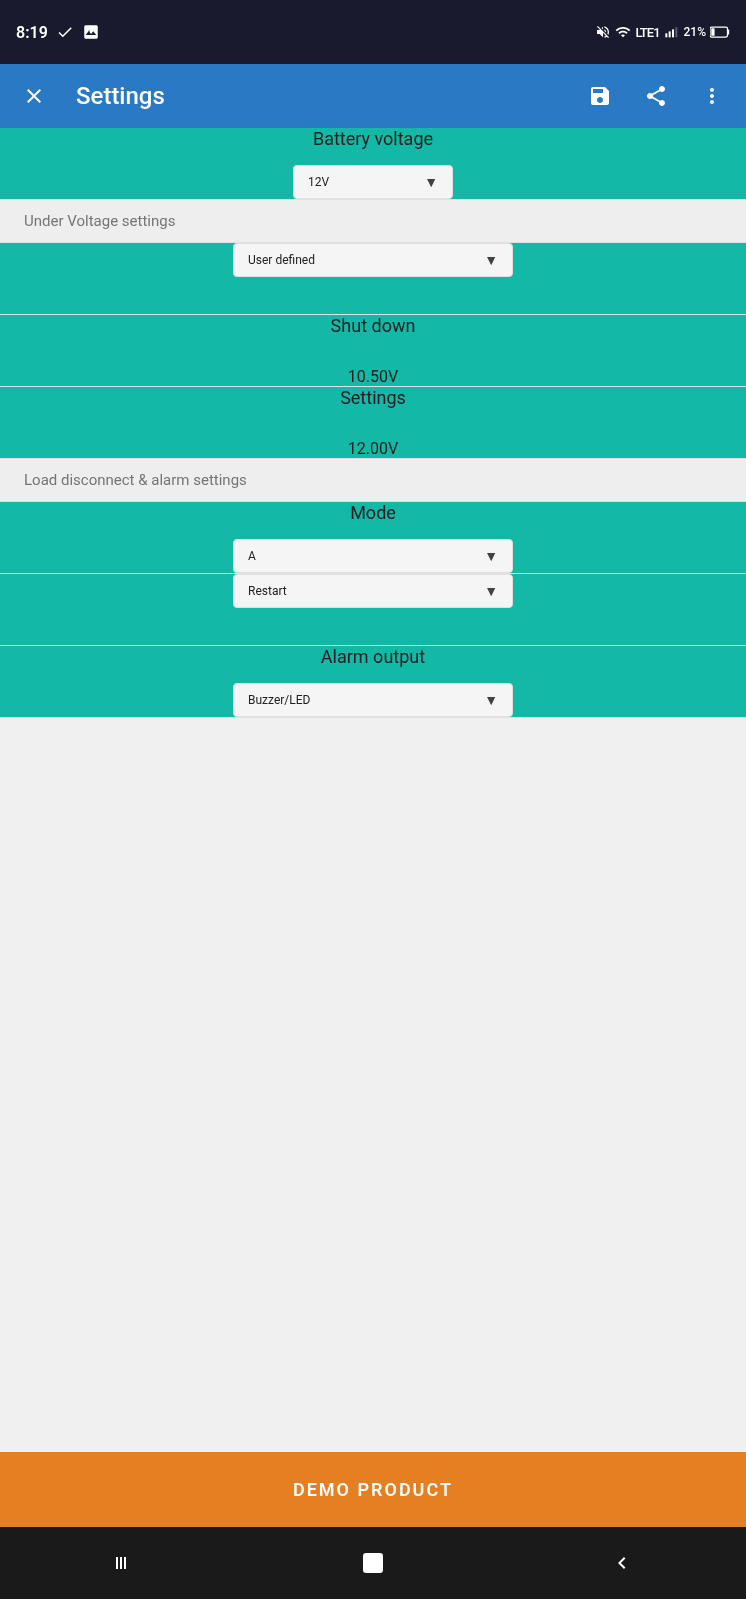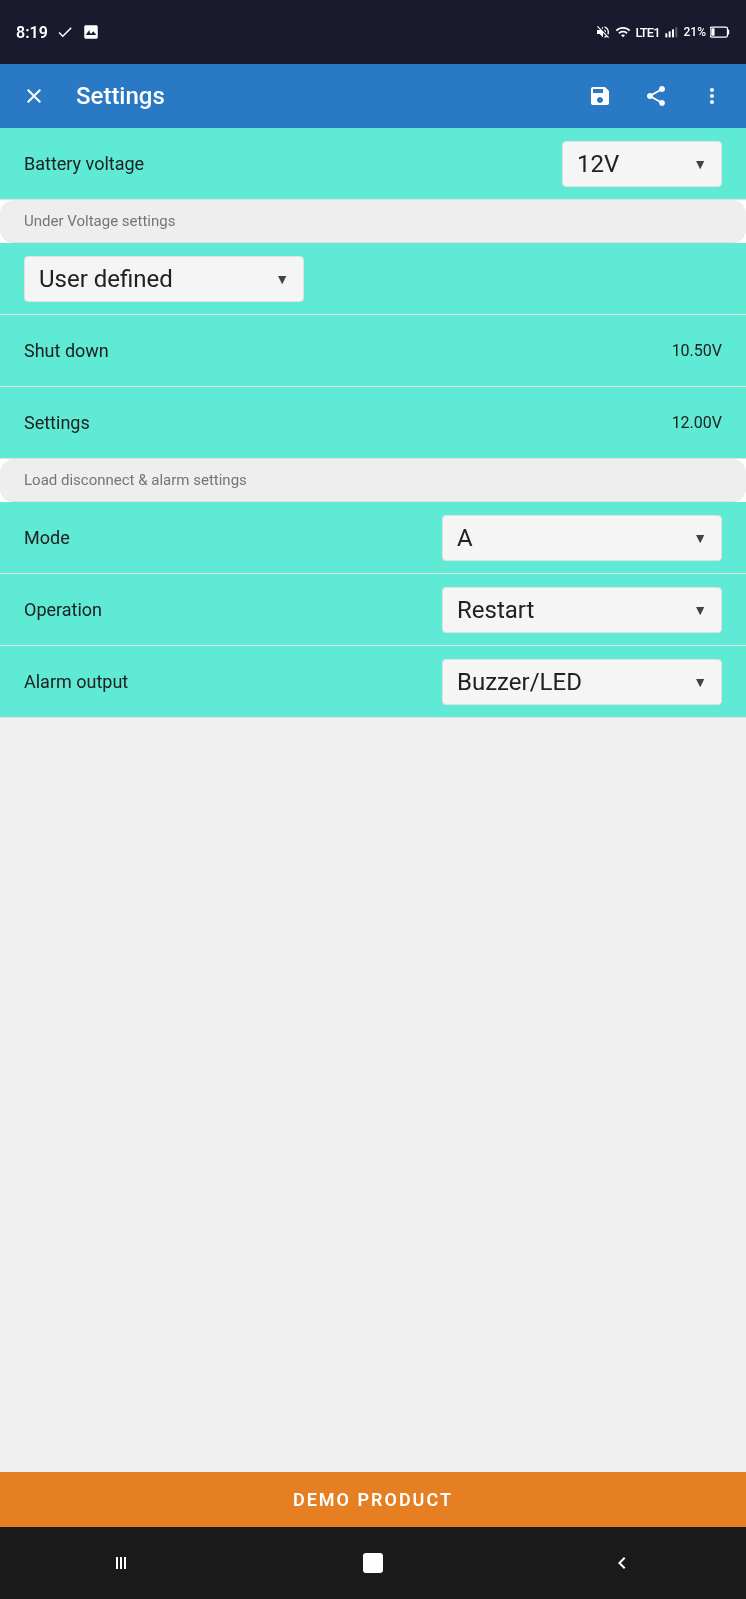--- a/index.html
+++ b/index.html
@@ -82,78 +82,78 @@
       display: flex;
       flex-direction: column;
     }
 
     
     .settings-row {
       display: flex;
       align-items: center;
       padding: 0 24px;
       height: 72px;
-      background: #5eead4;
+      background: #14b8a6;
       border-bottom: 1px solid #e0e0e0;
+      flex-direction: column;
     }
     .settings-row-label {
       flex: 1;
       font-size: 18px;
       color: #212121;
     }
     .settings-row-value {
       font-size: 16px;
       color: #212121;
     }
 
     .section-header {
       background: #eeeeee;
       padding: 12px 24px;
       font-size: 15px;
       color: #757575;
       border-bottom: 1px solid #e0e0e0;
-      border-radius: 14px;
     }
 
     
     .dropdown {
       display: flex;
       align-items: center;
       background: #f5f5f5;
       border: 1px solid #e0e0e0;
       border-radius: 4px;
       padding: 8px 14px;
       min-width: 200px;
       cursor: pointer;
       gap: 12px;
     }
     .dropdown-text {
       flex: 1;
-      font-size: 24px;
+      font-size: 12px;
       color: #212121;
     }
     .dropdown-arrow {
       font-size: 14px;
       color: #424242;
     }
 
     .dropdown-wide {
       min-width: 280px;
     }
 
     
     .main-spacer {
       flex: 1;
       background: #f0f0f0;
     }
 
     
     .demo-banner {
       background: #e67e22;
-      height: 55px;
+      height: 75px;
       display: flex;
       align-items: center;
       justify-content: center;
       flex-shrink: 0;
     }
     .demo-text {
       color: white;
       font-size: 18px;
       font-weight: 600;
       letter-spacing: 2px;
@@ -288,21 +288,20 @@
 
   <div class="settings-row">
     <span class="settings-row-label">Mode</span>
     <div class="dropdown dropdown-wide">
       <span class="dropdown-text">A</span>
       <span class="dropdown-arrow">▼</span>
     </div>
   </div>
 
   <div class="settings-row">
-    <span class="settings-row-label">Operation</span>
     <div class="dropdown dropdown-wide">
       <span class="dropdown-text">Restart</span>
       <span class="dropdown-arrow">▼</span>
     </div>
   </div>
 
   <div class="settings-row">
     <span class="settings-row-label">Alarm output</span>
     <div class="dropdown dropdown-wide">
       <span class="dropdown-text">Buzzer/LED</span>

